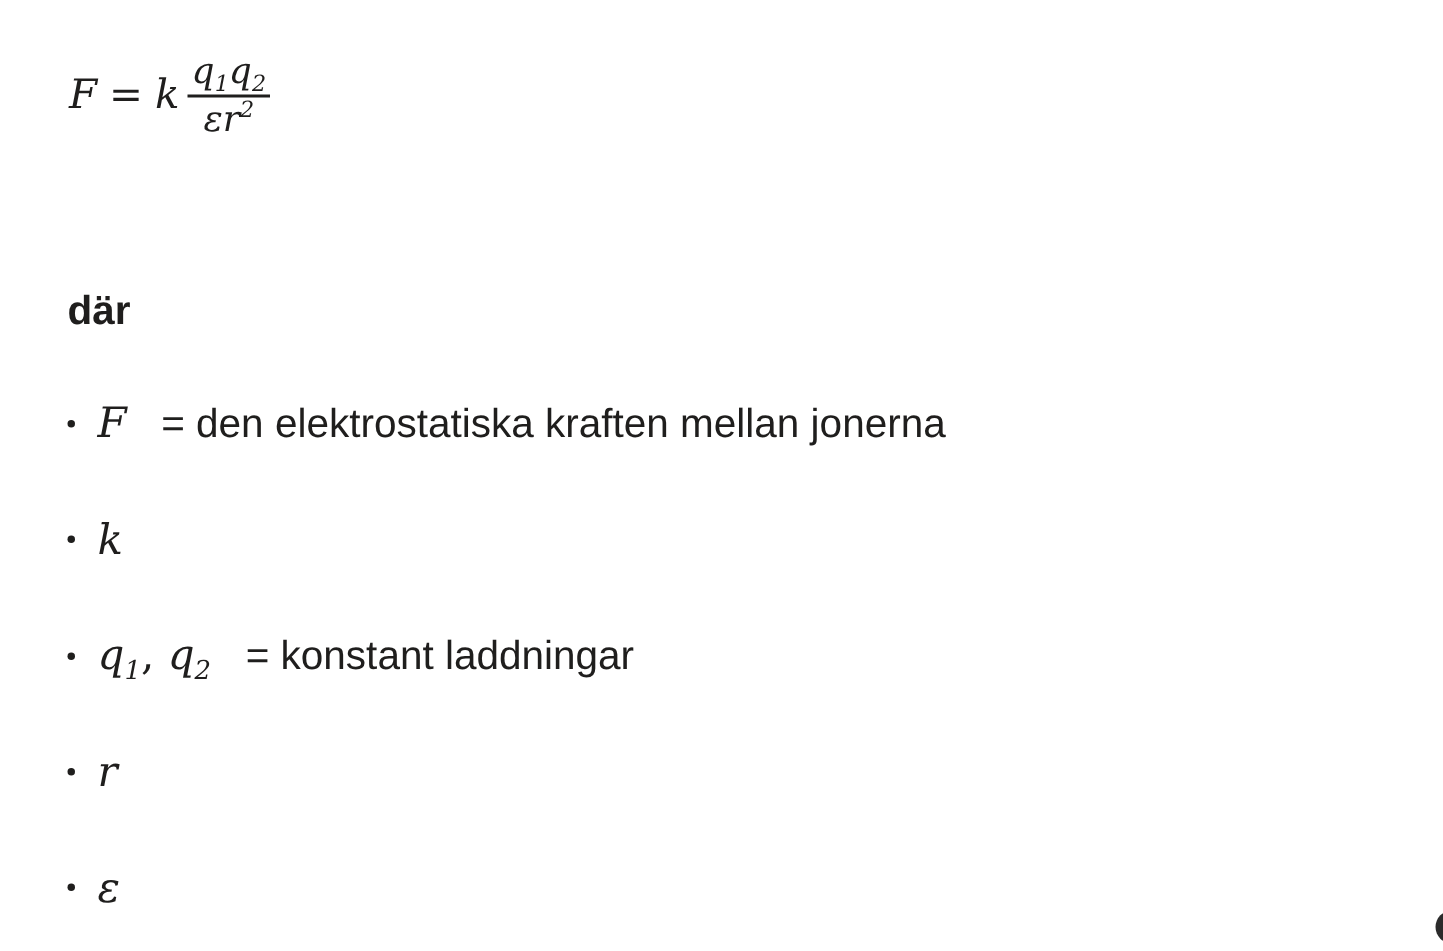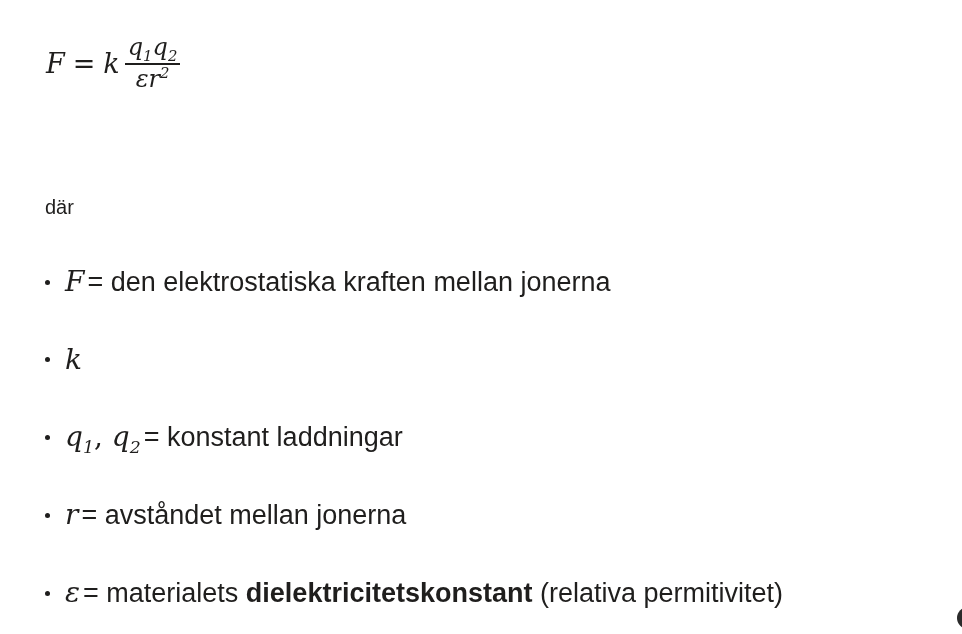--- a/index.html
+++ b/index.html
@@ -57,22 +57,23 @@
   .msep { font-family: "DejaVu Serif", serif; font-style: normal; }
   sub { font-size: 0.62em; line-height: 0; }
   sup { font-size: 0.62em; line-height: 0; }
 
   
   .where {
     position: absolute;
     left: 45px;
     top: 190px;
     margin: 0;
-    font-size: 20px;
+    font-size: 27px;
     line-height: 34px;
+    font-weight: bold;
   }
   .deflist {
     position: absolute;
     left: 45px;
     top: 266px;
     margin: 0;
     padding: 0;
     list-style: none;
     width: 900px;
   }
@@ -91,21 +92,21 @@
     background: #1f1e1d;
     align-self: center;
     margin-right: 15px;
     flex: 0 0 auto;
   }
   .bmath {
     font-family: "DejaVu Serif", serif;
     font-style: italic;
     font-size: 28px;
   }
-  .btext { margin-left: 3px; }
+  .btext { margin-left: 23px; }
   .btext b { font-weight: bold; }
 
   
   .corner-btn {
     position: absolute;
     width: 22px;
     height: 22px;
     border-radius: 50%;
     background: #2b2b2b;
     right: -17px;
@@ -141,24 +142,22 @@
         <span class="bmath"><span class="mvar">k</span></span>
       </li>
       <li>
         <span class="bullet-dot"></span>
         <span class="bmath"><span class="mvar">q<sub>1</sub></span><span class="msep">, </span><span class="mvar">q<sub>2</sub></span></span>
         <span class="btext"><span>= konstant laddningar</span></span>
       </li>
       <li>
         <span class="bullet-dot"></span>
         <span class="bmath"><span class="mvar">r</span></span>
-        <span class="btext"><span>= avståndet mellan jonerna</span></span>
       </li>
       <li>
         <span class="bullet-dot"></span>
         <span class="bmath"><span class="mvar">ε</span></span>
-        <span class="btext"><span>= materialets </span><b>dielektricitetskonstant</b><span> (relativa permitivitet)</span></span>
       </li>
     </ul>
 
   <div class="corner-btn"></div>
 
 </div>
 
 </body></html>

